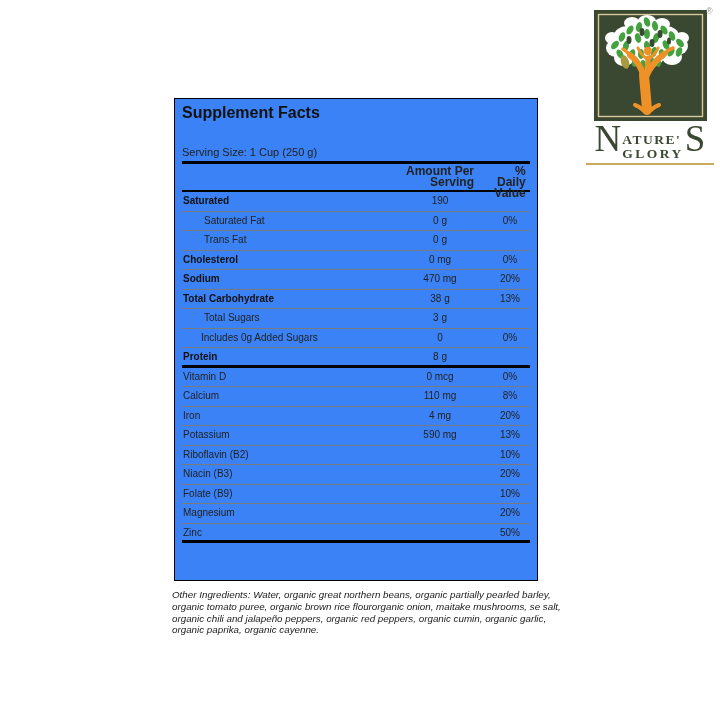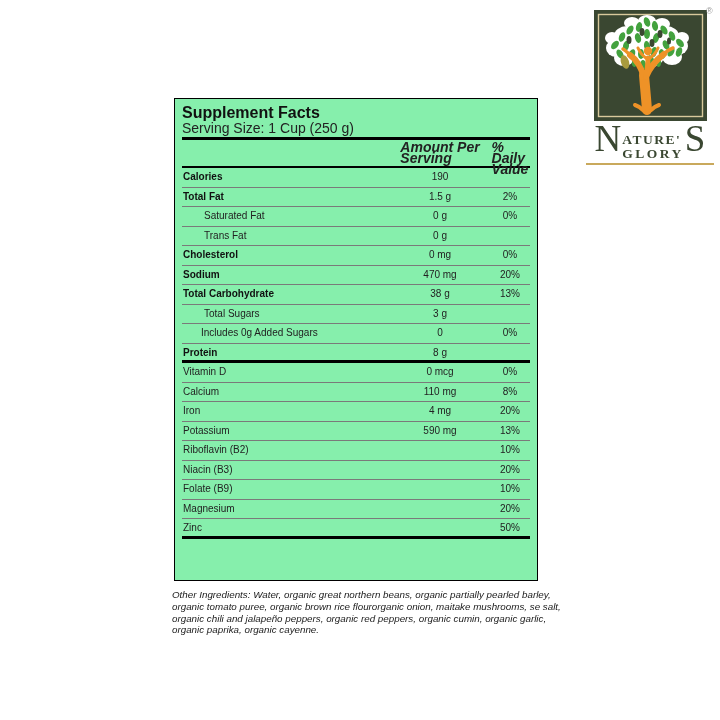--- a/index.html
+++ b/index.html
@@ -5,32 +5,32 @@
   html,body { margin:0; padding:0; }
   body {
     width:720px; height:720px; background:#ffffff; position:relative;
     font-family:"Liberation Sans", sans-serif; color:#000;
     -webkit-font-smoothing:antialiased;
   }
 
   
   .facts {
     position:absolute; left:174px; top:98px; width:364px; height:483px;
-    border:1px solid #000; box-sizing:border-box; background:#86efac;
+    border:1px solid #000; box-sizing:border-box; background:#3b82f6;
   }
   .facts-inner { margin:0 7px; }
   .facts-head { padding-top:4px; }
   .facts-title { font-size:16px; font-weight:bold; line-height:19px; color:#111; }
-  .serving-line { font-size:14px; line-height:13px; color:#222; }
+  .serving-line { font-size:11px; line-height:13px; color:#222;margin-top:24px; }
   .bar-thick { height:3px; background:#000; margin-top:2px; }
 
   .cols-header { position:relative; height:26px; border-bottom:2px solid #000; }
   .col-head {
     position:absolute; top:2px; transform:translateX(-50%);
-    font-size:14px; font-weight:bold; line-height:11px; text-align:left; color:#222;font-style:italic;
+    font-size:12px; font-weight:bold; line-height:11px; text-align:right; color:#222;
   }
   .col-amount { left:258px; }
   .col-dv { left:328px; }
 
   .row {
     position:relative; height:19.5px; box-sizing:border-box;
     border-bottom:1px solid #7a7a7a; font-size:10px; line-height:18.5px; color:#222;
   }
   .row .lbl { position:absolute; left:1px; top:0; white-space:nowrap; }
   .row.ind1 .lbl { left:22px; }
@@ -171,30 +171,25 @@
         <div>Serving</div>
       </div>
       <div class="col-head col-dv">
         <div>% Daily</div>
         <div>Value</div>
       </div>
     </div>
 
     <div id="rows-container">
   <div class="row bold">
-    <span class="lbl">Calories</span>
+    <span class="lbl">Saturated</span>
     <span class="amt">190</span>
     <span class="dv"></span>
   </div>
 
-  <div class="row bold">
-    <span class="lbl">Total Fat</span>
-    <span class="amt">1.5 g</span>
-    <span class="dv">2%</span>
-  </div>
 
   <div class="row ind1">
     <span class="lbl">Saturated Fat</span>
     <span class="amt">0 g</span>
     <span class="dv">0%</span>
   </div>
 
   <div class="row ind1">
     <span class="lbl">Trans Fat</span>
     <span class="amt">0 g</span>

